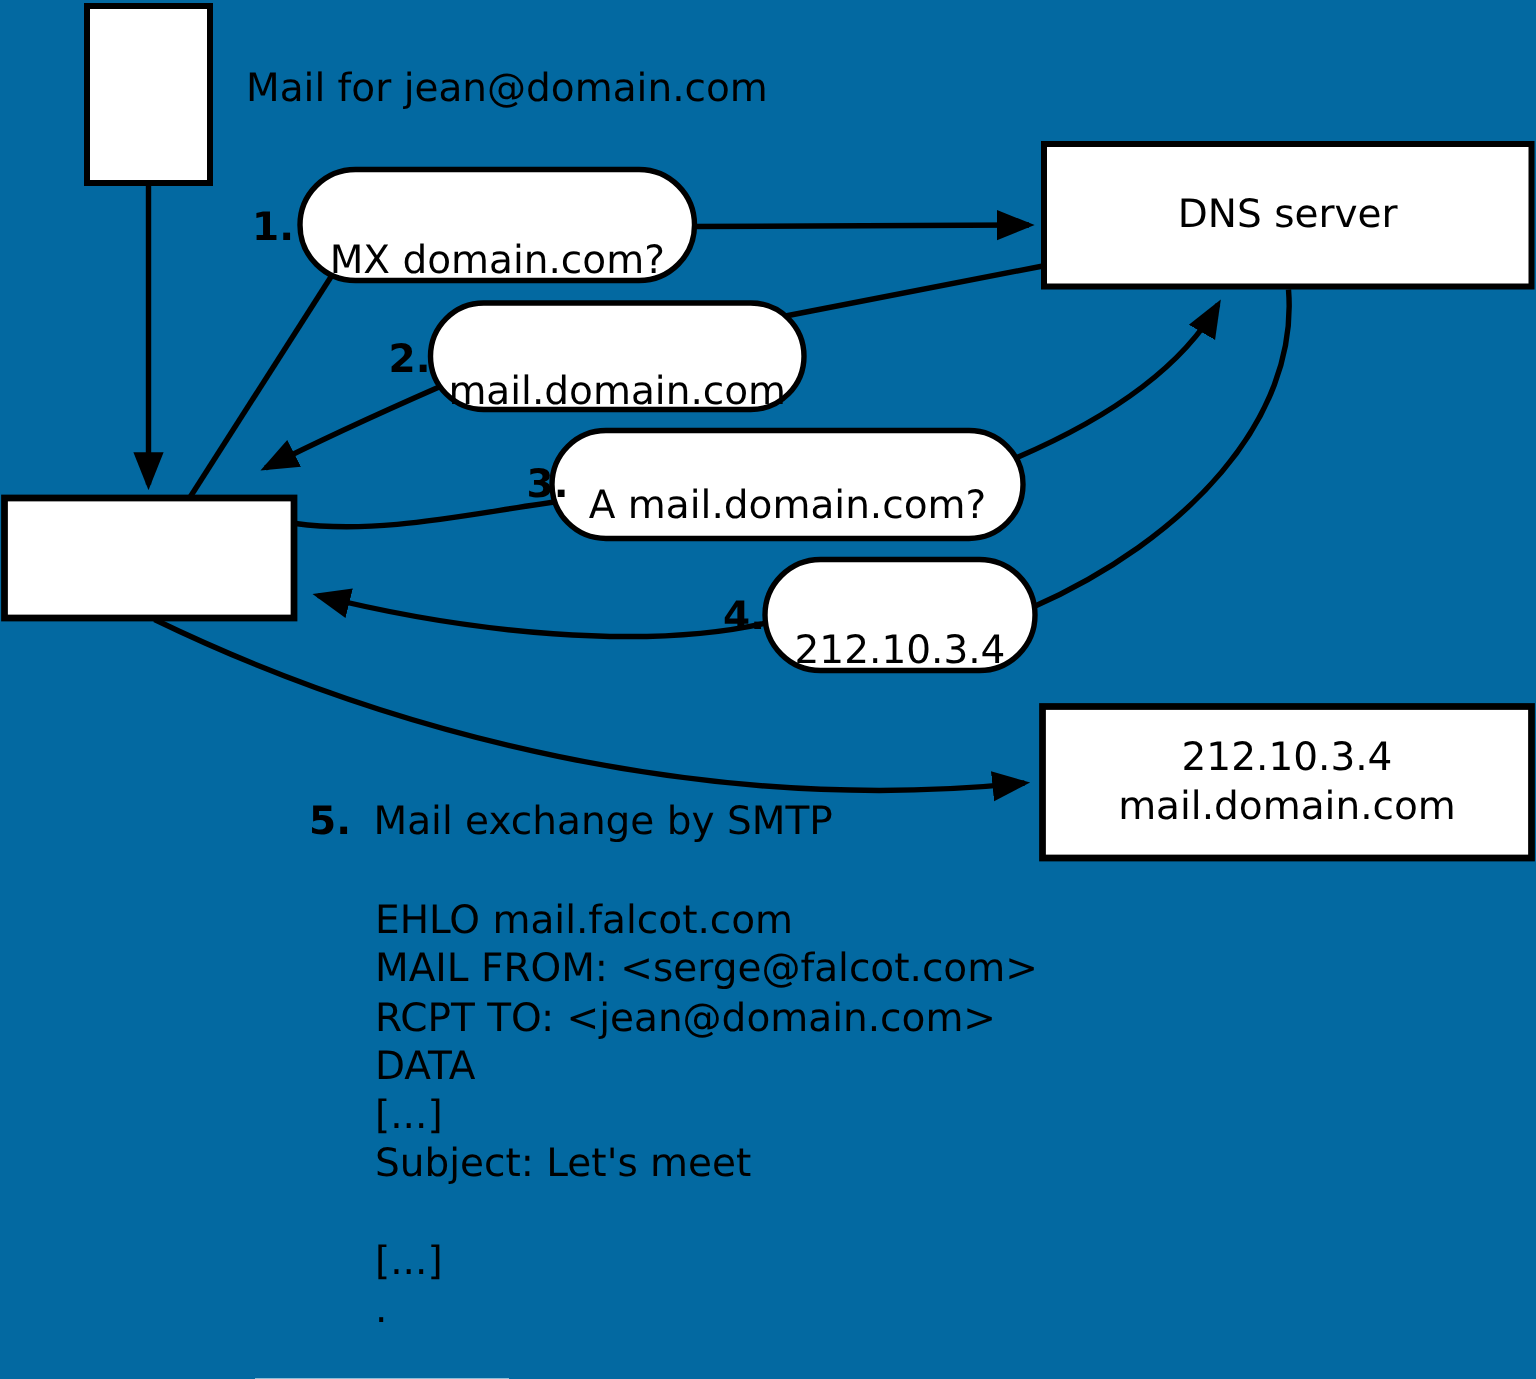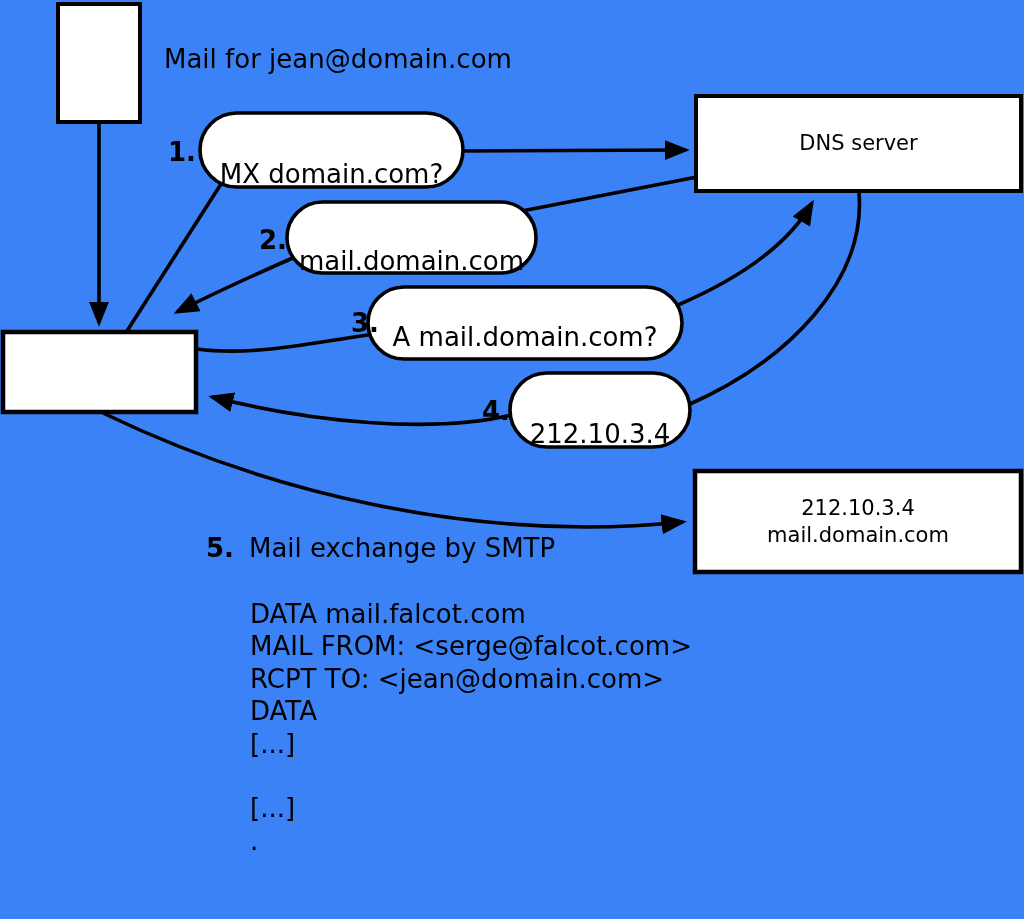--- a/index.html
+++ b/index.html
@@ -1,33 +1,33 @@
 <!DOCTYPE html>
 <html><head>
 <meta charset="utf-8">
 <style>
   html, body { margin: 0; padding: 0; background: #ffffff; }
   #canvas {
     position: relative;
     width: 1024px;
     height: 919px;
-    background: #3b82f6;
+    background: #0369a1;
     font-family: "DejaVu Sans", "Liberation Sans", sans-serif;
     color: #000000;
     overflow: hidden;
   }
   #diagram-svg { position: absolute; left: 0; top: 0; }
   .overlay { position: absolute; white-space: nowrap; }
   .node-label {
     position: absolute;
     display: flex;
     align-items: center;
     justify-content: center;
     text-align: center;
-    font-size: 21px;
+    font-size: 26px;
     line-height: 1.25;
   }
   .pill-label { font-size: 26px; margin-top: 24px; }
   .caption { font-size: 26px; }
   .step-num { font-size: 26px; font-weight: bold; }
   .server-lines { flex-direction: column; }
   .smtp-block {
     position: absolute;
     left: 250px;
     top: 599px;
@@ -92,23 +92,24 @@
 
   <div class="node-label server-lines" style="left:695px; top:471px; width:326px; height:101px;">
     <div>212.10.3.4</div>
     <div>mail.domain.com</div>
   </div>
 
   <div class="overlay step-num" style="left:206px; top:533px;">5.</div>
   <div class="overlay caption" style="left:249px; top:533px;">Mail exchange by SMTP</div>
 
   <div class="smtp-block">
-    <div class="smtp-line">DATA mail.falcot.com</div>
+    <div class="smtp-line">EHLO mail.falcot.com</div>
     <div class="smtp-line">MAIL FROM: &lt;serge@falcot.com&gt;</div>
     <div class="smtp-line">RCPT TO: &lt;jean@domain.com&gt;</div>
     <div class="smtp-line">DATA</div>
     <div class="smtp-line">[...]</div>
+    <div class="smtp-line">Subject: Let's meet</div>
     <div class="smtp-line"></div>
     <div class="smtp-line">[...]</div>
     <div class="smtp-line">.</div>
   </div>
 
 </div>
 
 </body></html>

